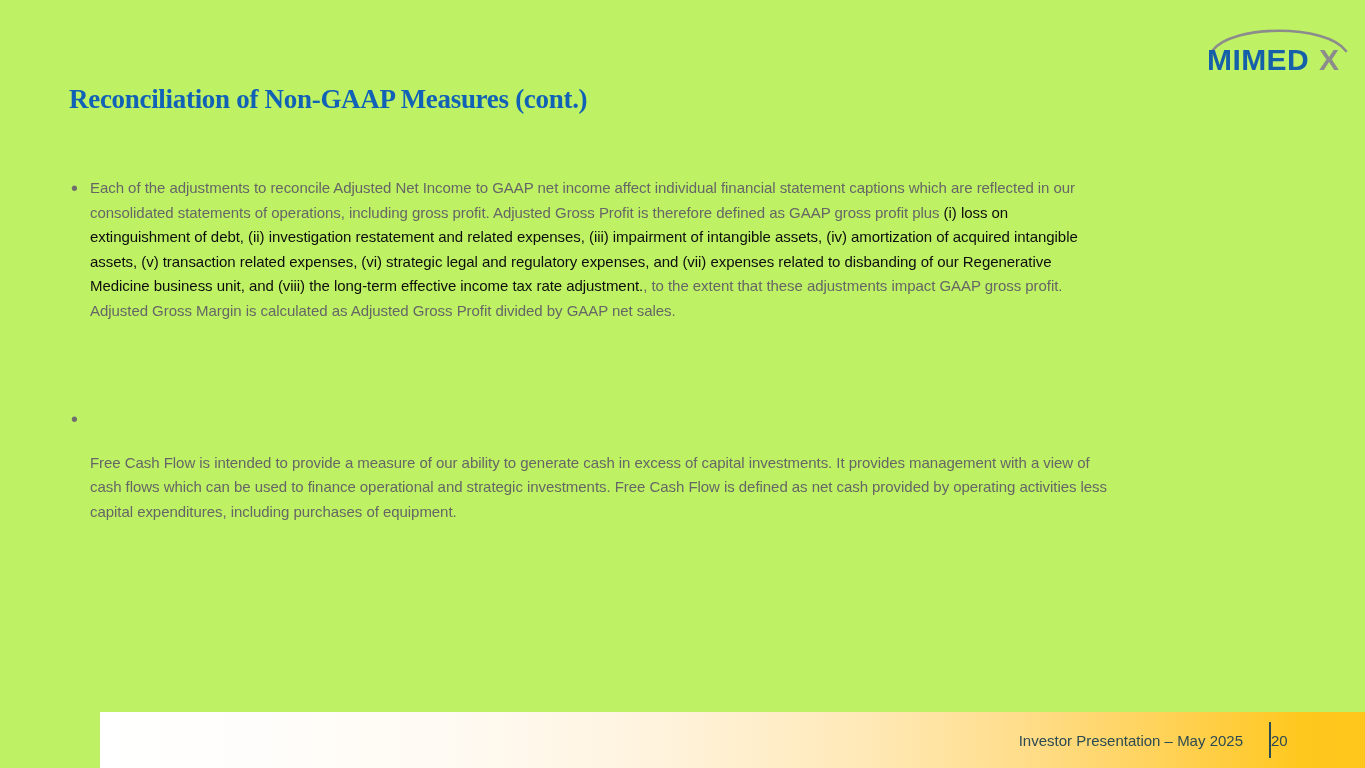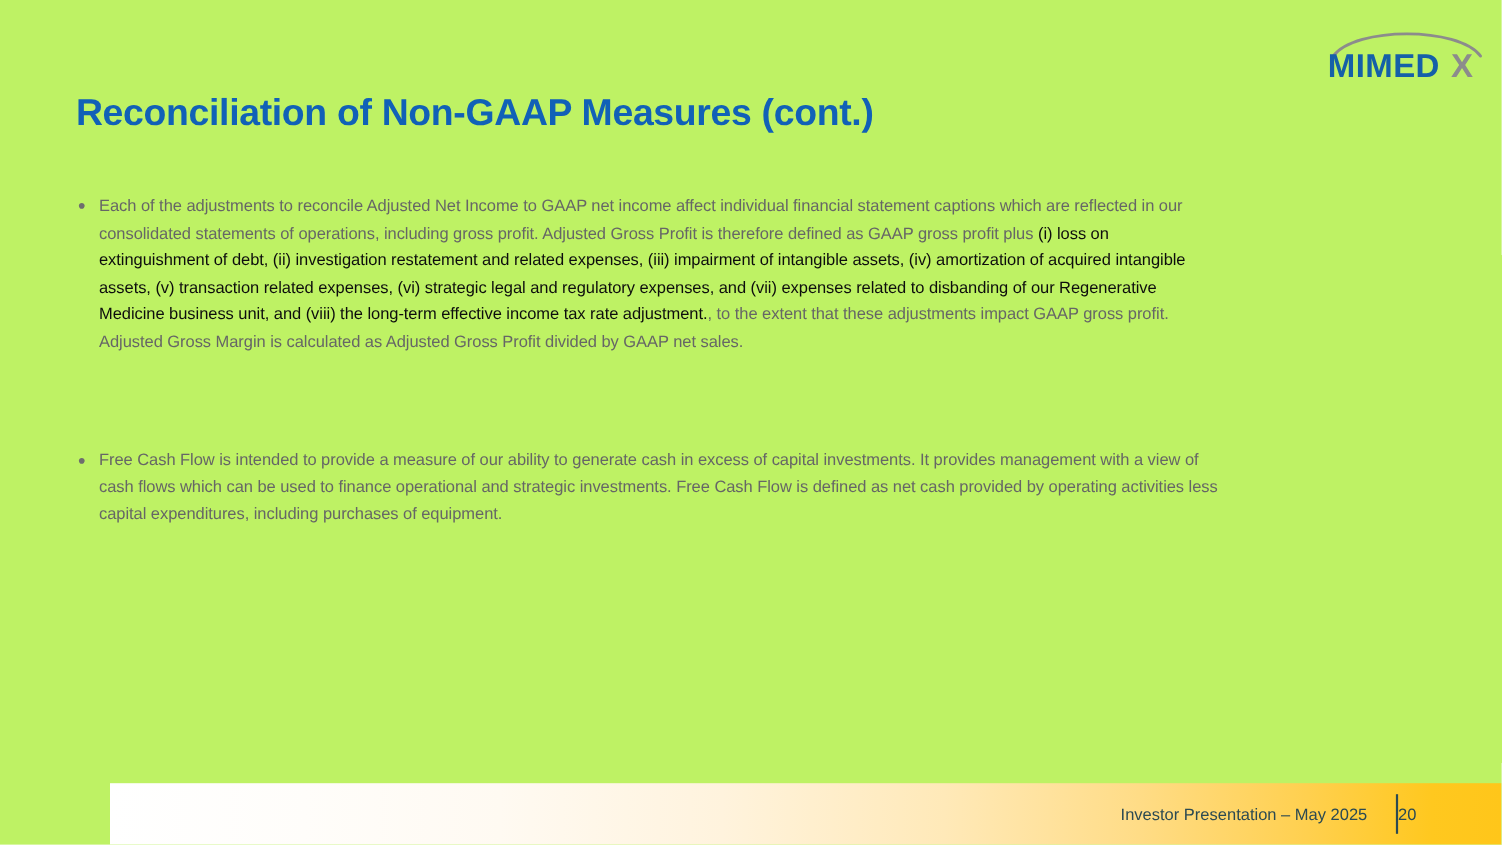--- a/index.html
+++ b/index.html
@@ -32,25 +32,25 @@
     width: 146px;
     height: 50px;
   }
   .logo svg { display: block; }
 
   
   .slide-title {
     position: absolute;
     left: 69px;
     top: 84px;
-    font-size: 34px;
+    font-size: 27px;
     font-weight: bold;
     color: #1161B7;
     letter-spacing: -0.3px;
-    font-family: Liberation Sans, sans-serif;
+    font-family: Liberation Serif, serif;
     white-space: nowrap;
   }
 
   
   .body-area {
     position: absolute;
     left: 69px;
     top: 176px;
     width: 1040px;
   }
@@ -81,21 +81,21 @@
     color: #666666;
     font-family: "Liberation Sans", sans-serif;
     text-align: left;
     letter-spacing: -0.05px;
   }
   .bullet-text .emph {
     color: #0D0D0D;
   }
 
   .para-1 { width: 1022px; }
-  .para-2 { width: 1032px; }
+  .para-2 { width: 1032px; margin-top: 44px; }
 
   
   .footer-bar {
     position: absolute;
     left: 100px;
     top: 712px;
     width: 1265px;
     height: 56px;
     background: linear-gradient(to right,
       #FFFFFF 0%,

